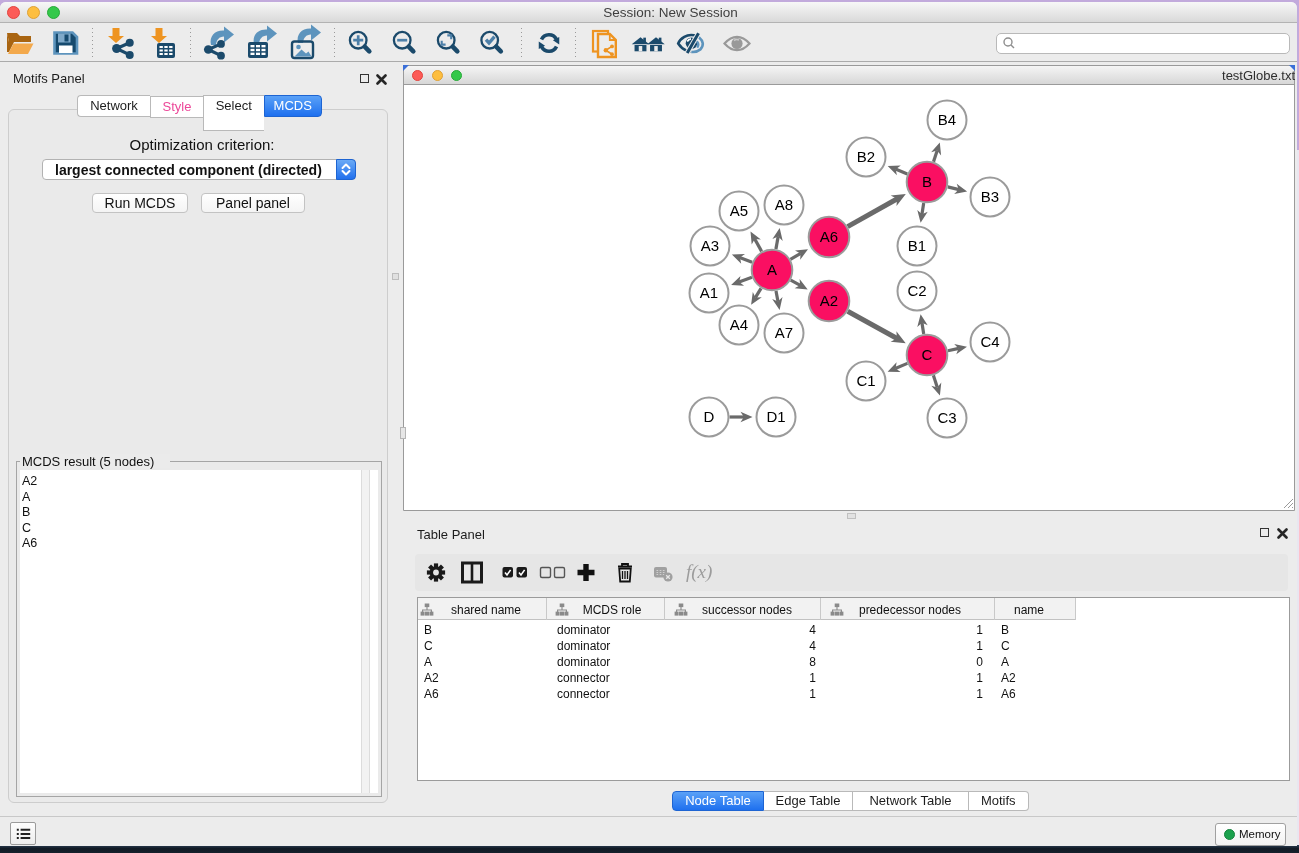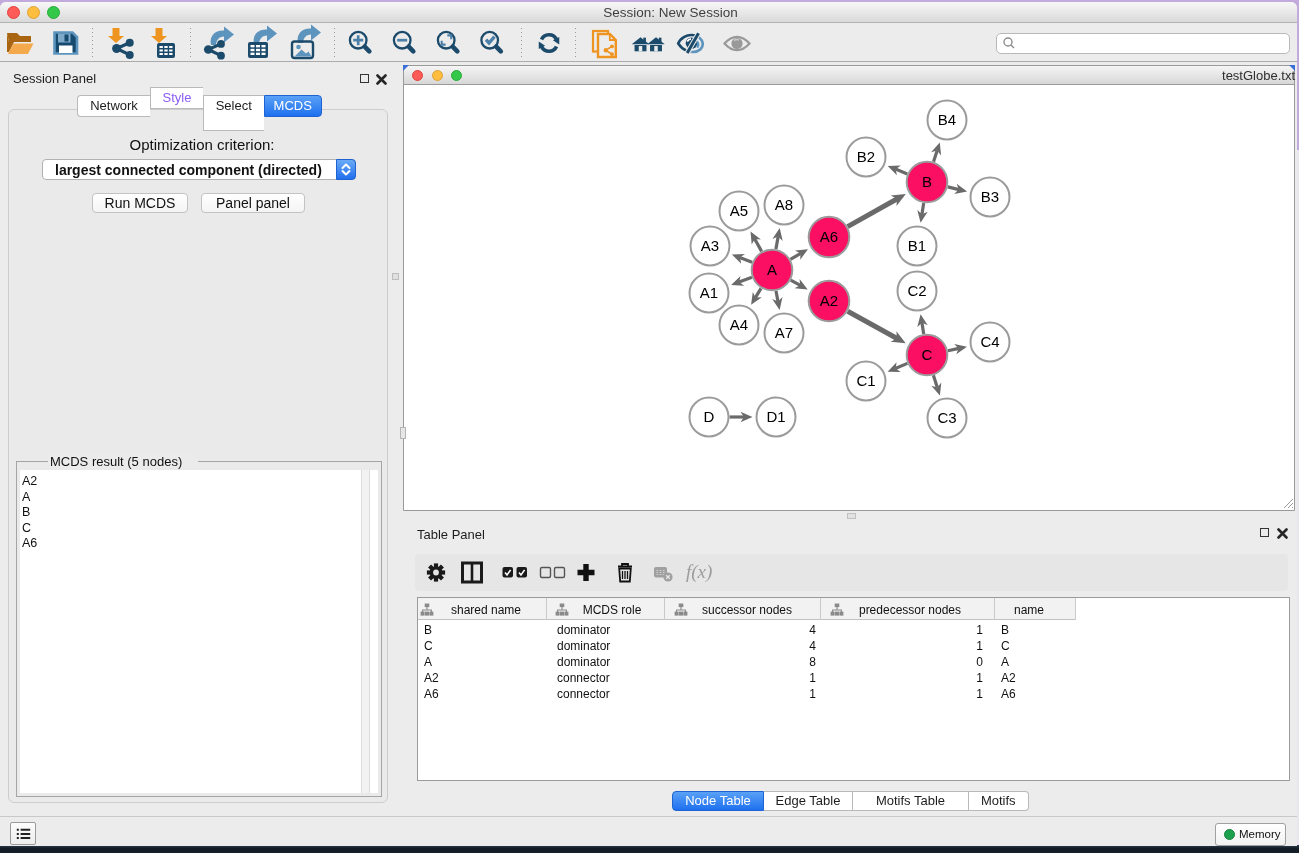--- a/index.html
+++ b/index.html
@@ -113,42 +113,42 @@
     <line x1="687.2" y1="53" x2="698.5" y2="33.3" stroke="#1b4a6b" stroke-width="3"></line>
     <path d="M724.5 43.5 Q730.5 36.8 737 36.8 Q743.5 36.8 749.5 43.5 Q743.5 50.2 737 50.2 Q730.5 50.2 724.5 43.5 Z" fill="none" stroke="#999999" stroke-width="2.2"></path>
     <circle cx="737" cy="43.5" r="5.6" fill="#999999"></circle>
     <path d="M734 40.5 a4 3 0 0 1 5 -0.5" stroke="#c9c9c9" stroke-width="1.6" fill="none"></path>
   </svg>
 <div class="abs" style="left:996px;top:32.5px;width:294px;height:21px;background:#ffffff;border:1px solid #b9b9b9;border-radius:5px;"></div>
 <svg class="abs" style="left:1002px;top:36px" width="14" height="14" viewBox="0 0 14 14">
     <circle cx="6" cy="6" r="4" fill="none" stroke="#8e8e8e" stroke-width="1.4"></circle>
     <line x1="9" y1="9" x2="12" y2="12" stroke="#8e8e8e" stroke-width="1.4"></line>
   </svg>
-<div class="abs" style="left:13px;top:71px;width:120px;height:15px;font-size:13px;color:#1d1d1d;">Session Panel</div>
+<div class="abs" style="left:13px;top:71px;width:120px;height:15px;font-size:13px;color:#1d1d1d;">Motifs Panel</div>
 <div class="abs" style="left:360px;top:74px;width:9px;height:9px;border:1.6px solid #333;background:transparent;"></div>
 <svg class="abs" style="left:376px;top:73.5px" width="11" height="11" viewBox="0 0 11 11">
     <path d="M1.5 1.5 L9.5 9.5 M9.5 1.5 L1.5 9.5" stroke="#262626" stroke-width="2.6" stroke-linecap="round"></path>
   </svg>
 <div class="abs" style="left:8px;top:108.5px;width:380px;height:694px;background:#eaeaea;border:1px solid #cdcdcd;border-radius:6px;"></div>
 <div class="abs" style="left:77px;top:95px;width:73px;height:21.5px;border-radius:4px 0 0 4px;background:#ffffff;border:1px solid #b9b9b9;border-right-width:0;color:#1d1d1d;font-size:13px;text-align:center;line-height:20px;">Network</div>
-<div class="abs" style="left:150px;top:87px;width:53px;height:21.5px;background:#ffffff;border:1px solid #b9b9b9;border-right-width:0;color:#8b5cf6;font-size:13px;text-align:center;line-height:20px;">Style</div>
+<div class="abs" style="left:150px;top:96px;width:53px;height:21.5px;background:#ffffff;border:1px solid #b9b9b9;border-right-width:0;color:#ec4899;font-size:13px;text-align:center;line-height:20px;">Style</div>
 <div class="abs" style="left:203px;top:95px;width:60.5px;height:36px;background:#ffffff;border:1px solid #b9b9b9;border-right-width:0;color:#1d1d1d;font-size:13px;text-align:center;line-height:20px;">Select</div>
 <div class="abs" style="left:263.5px;top:95px;width:58.5px;height:21.5px;border-radius:0 4px 4px 0;background:linear-gradient(#5aa1f7,#1e70ef);border:1px solid #1d64d2;color:#ffffff;font-size:13px;text-align:center;line-height:20px;">MCDS</div>
 <div class="abs" style="left:4px;top:135.5px;width:396px;height:17px;text-align:center;font-size:15px;color:#111;">Optimization criterion:</div>
 <div class="abs" style="left:42px;top:159px;width:314px;height:21px;background:#ffffff;border:1px solid #b2b2b2;border-radius:4px;"></div>
 <div class="abs" style="left:55px;top:162px;width:280px;height:16px;font-size:14px;color:#111;font-weight:bold;">largest connected component (directed)</div>
 <div class="abs" style="left:336px;top:159px;width:20px;height:21px;background:linear-gradient(#6aaaf6,#2170ed);border:1px solid #1d64d2;border-radius:0 4px 4px 0;"></div>
 <svg class="abs" style="left:339px;top:162px" width="14" height="15" viewBox="0 0 14 15">
     <path d="M3.5 6 L7 2.5 L10.5 6" fill="none" stroke="#fff" stroke-width="2" stroke-linecap="round" stroke-linejoin="round"></path>
     <path d="M3.5 9 L7 12.5 L10.5 9" fill="none" stroke="#fff" stroke-width="2" stroke-linecap="round" stroke-linejoin="round"></path>
   </svg>
 <div class="abs" style="left:92px;top:192.5px;width:96px;height:20px;background:linear-gradient(#ffffff,#f4f4f4);border:1px solid #c3c3c3;border-radius:4px;font-size:14px;color:#111;text-align:center;line-height:18px;">Run MCDS</div>
 <div class="abs" style="left:201px;top:192.5px;width:104px;height:20px;background:linear-gradient(#ffffff,#f4f4f4);border:1px solid #c3c3c3;border-radius:4px;font-size:14px;color:#111;text-align:center;line-height:18px;">Panel panel</div>
 <div class="abs" style="left:16px;top:461px;width:366px;height:336px;border:1px solid #a5a5a5;"></div>
-<div class="abs" style="left:20px;top:454px;width:150px;height:14px;background:#ebebeb;font-size:13px;color:#111;padding:0 2px;margin-left:28px;">MCDS result (5 nodes)</div>
+<div class="abs" style="left:20px;top:454px;width:150px;height:14px;background:#ebebeb;font-size:13px;color:#111;padding:0 2px;">MCDS result (5 nodes)</div>
 <div class="abs" style="left:20px;top:470px;width:358px;height:323px;background:#ffffff;"></div>
 <div class="abs" style="left:361px;top:470px;width:9px;height:323px;background:#f2f2f2;border-left:1px solid #dcdcdc;border-right:1px solid #dcdcdc;"></div>
 <div class="abs" style="left:22px;top:474px;width:100px;font-size:12.5px;line-height:15.6px;color:#111;">A2<br>A<br>B<br>C<br>A6</div>
 <div class="abs" style="left:392px;top:273px;width:7px;height:7px;background:#e0e0e0;border:1px solid #bdbdbd;"></div>
 <div class="abs" style="left:403px;top:65px;width:892px;height:446px;background:#ffffff;border:1px solid #9a9a9a;border-radius:3px 3px 0 0;"></div>
 <div class="abs" style="left:403px;top:65px;width:892px;height:20px;background:linear-gradient(#f5f5f5,#d7d7d7);border:1px solid #9a9a9a;border-radius:3px 3px 0 0;"></div>
 <svg class="abs" style="left:403px;top:64.5px" width="6" height="6" viewBox="0 0 6 6">
     <path d="M0 0 H6 L0 6 Z" fill="#3a6fd8"></path>
   </svg>
 <svg class="abs" style="left:1289px;top:64.5px" width="6" height="6" viewBox="0 0 6 6">
@@ -352,21 +352,21 @@
 <div class="abs" style="left:756px;top:670.5px;width:60px;text-align:right;height:14px;font-size:12px;color:#111;">1</div>
 <div class="abs" style="left:923px;top:670.5px;width:60px;text-align:right;height:14px;font-size:12px;color:#111;">1</div>
 <div class="abs" style="left:1001px;top:670.5px;width:60px;height:14px;font-size:12px;color:#111;">A2</div>
 <div class="abs" style="left:424px;top:686.5px;width:80px;height:14px;font-size:12px;color:#111;">A6</div>
 <div class="abs" style="left:557px;top:686.5px;width:90px;height:14px;font-size:12px;color:#111;">connector</div>
 <div class="abs" style="left:756px;top:686.5px;width:60px;text-align:right;height:14px;font-size:12px;color:#111;">1</div>
 <div class="abs" style="left:923px;top:686.5px;width:60px;text-align:right;height:14px;font-size:12px;color:#111;">1</div>
 <div class="abs" style="left:1001px;top:686.5px;width:60px;height:14px;font-size:12px;color:#111;">A6</div>
 <div class="abs" style="left:672px;top:790.5px;width:92px;height:20px;border-radius:4px 0 0 4px;background:linear-gradient(#5aa1f7,#1e70ef);border:1px solid #1d64d2;color:#ffffff;font-size:13px;text-align:center;line-height:18px;">Node Table</div>
 <div class="abs" style="left:764px;top:790.5px;width:89px;height:20px;background:#ffffff;border:1px solid #b9b9b9;border-left-width:0;color:#1d1d1d;font-size:13px;text-align:center;line-height:18px;">Edge Table</div>
-<div class="abs" style="left:853px;top:790.5px;width:116px;height:20px;background:#ffffff;border:1px solid #b9b9b9;border-left-width:0;color:#1d1d1d;font-size:13px;text-align:center;line-height:18px;">Motifs Table</div>
+<div class="abs" style="left:853px;top:790.5px;width:116px;height:20px;background:#ffffff;border:1px solid #b9b9b9;border-left-width:0;color:#1d1d1d;font-size:13px;text-align:center;line-height:18px;">Network Table</div>
 <div class="abs" style="left:969px;top:790.5px;width:59.5px;height:20px;border-radius:0 4px 4px 0;background:#ffffff;border:1px solid #b9b9b9;border-left-width:0;color:#1d1d1d;font-size:13px;text-align:center;line-height:18px;">Motifs</div>
 <div class="abs" style="left:0;top:816px;width:1296.5px;height:1px;background:#c8c8c8;"></div>
 <div class="abs" style="left:10px;top:822px;width:26px;height:23px;background:linear-gradient(#fdfdfd,#ededed);border:1px solid #9b9b9b;border-radius:2px;"></div>
 <svg class="abs" style="left:16px;top:828px" width="15" height="12" viewBox="0 0 15 12">
     <path d="M0.8 1.8 h2 M0.8 5.9 h2 M0.8 10 h2" stroke="#222" stroke-width="2"></path>
     <path d="M4.6 1.8 h9.6 M4.6 5.9 h9.6 M4.6 10 h9.6" stroke="#222" stroke-width="2"></path>
   </svg>
 <div class="abs" style="left:1215px;top:822.5px;width:71px;height:23px;background:linear-gradient(#ffffff,#f2f2f2);border:1px solid #a0a0a0;border-radius:3px;"></div>
 <div class="abs" style="left:1224px;top:828.5px;width:11px;height:11px;border-radius:50%;background:#1ba14d;border:1px solid #15833e;"></div>
 <div class="abs" style="left:1239px;top:828px;width:48px;height:13px;font-size:11.5px;color:#111;">Memory</div>

